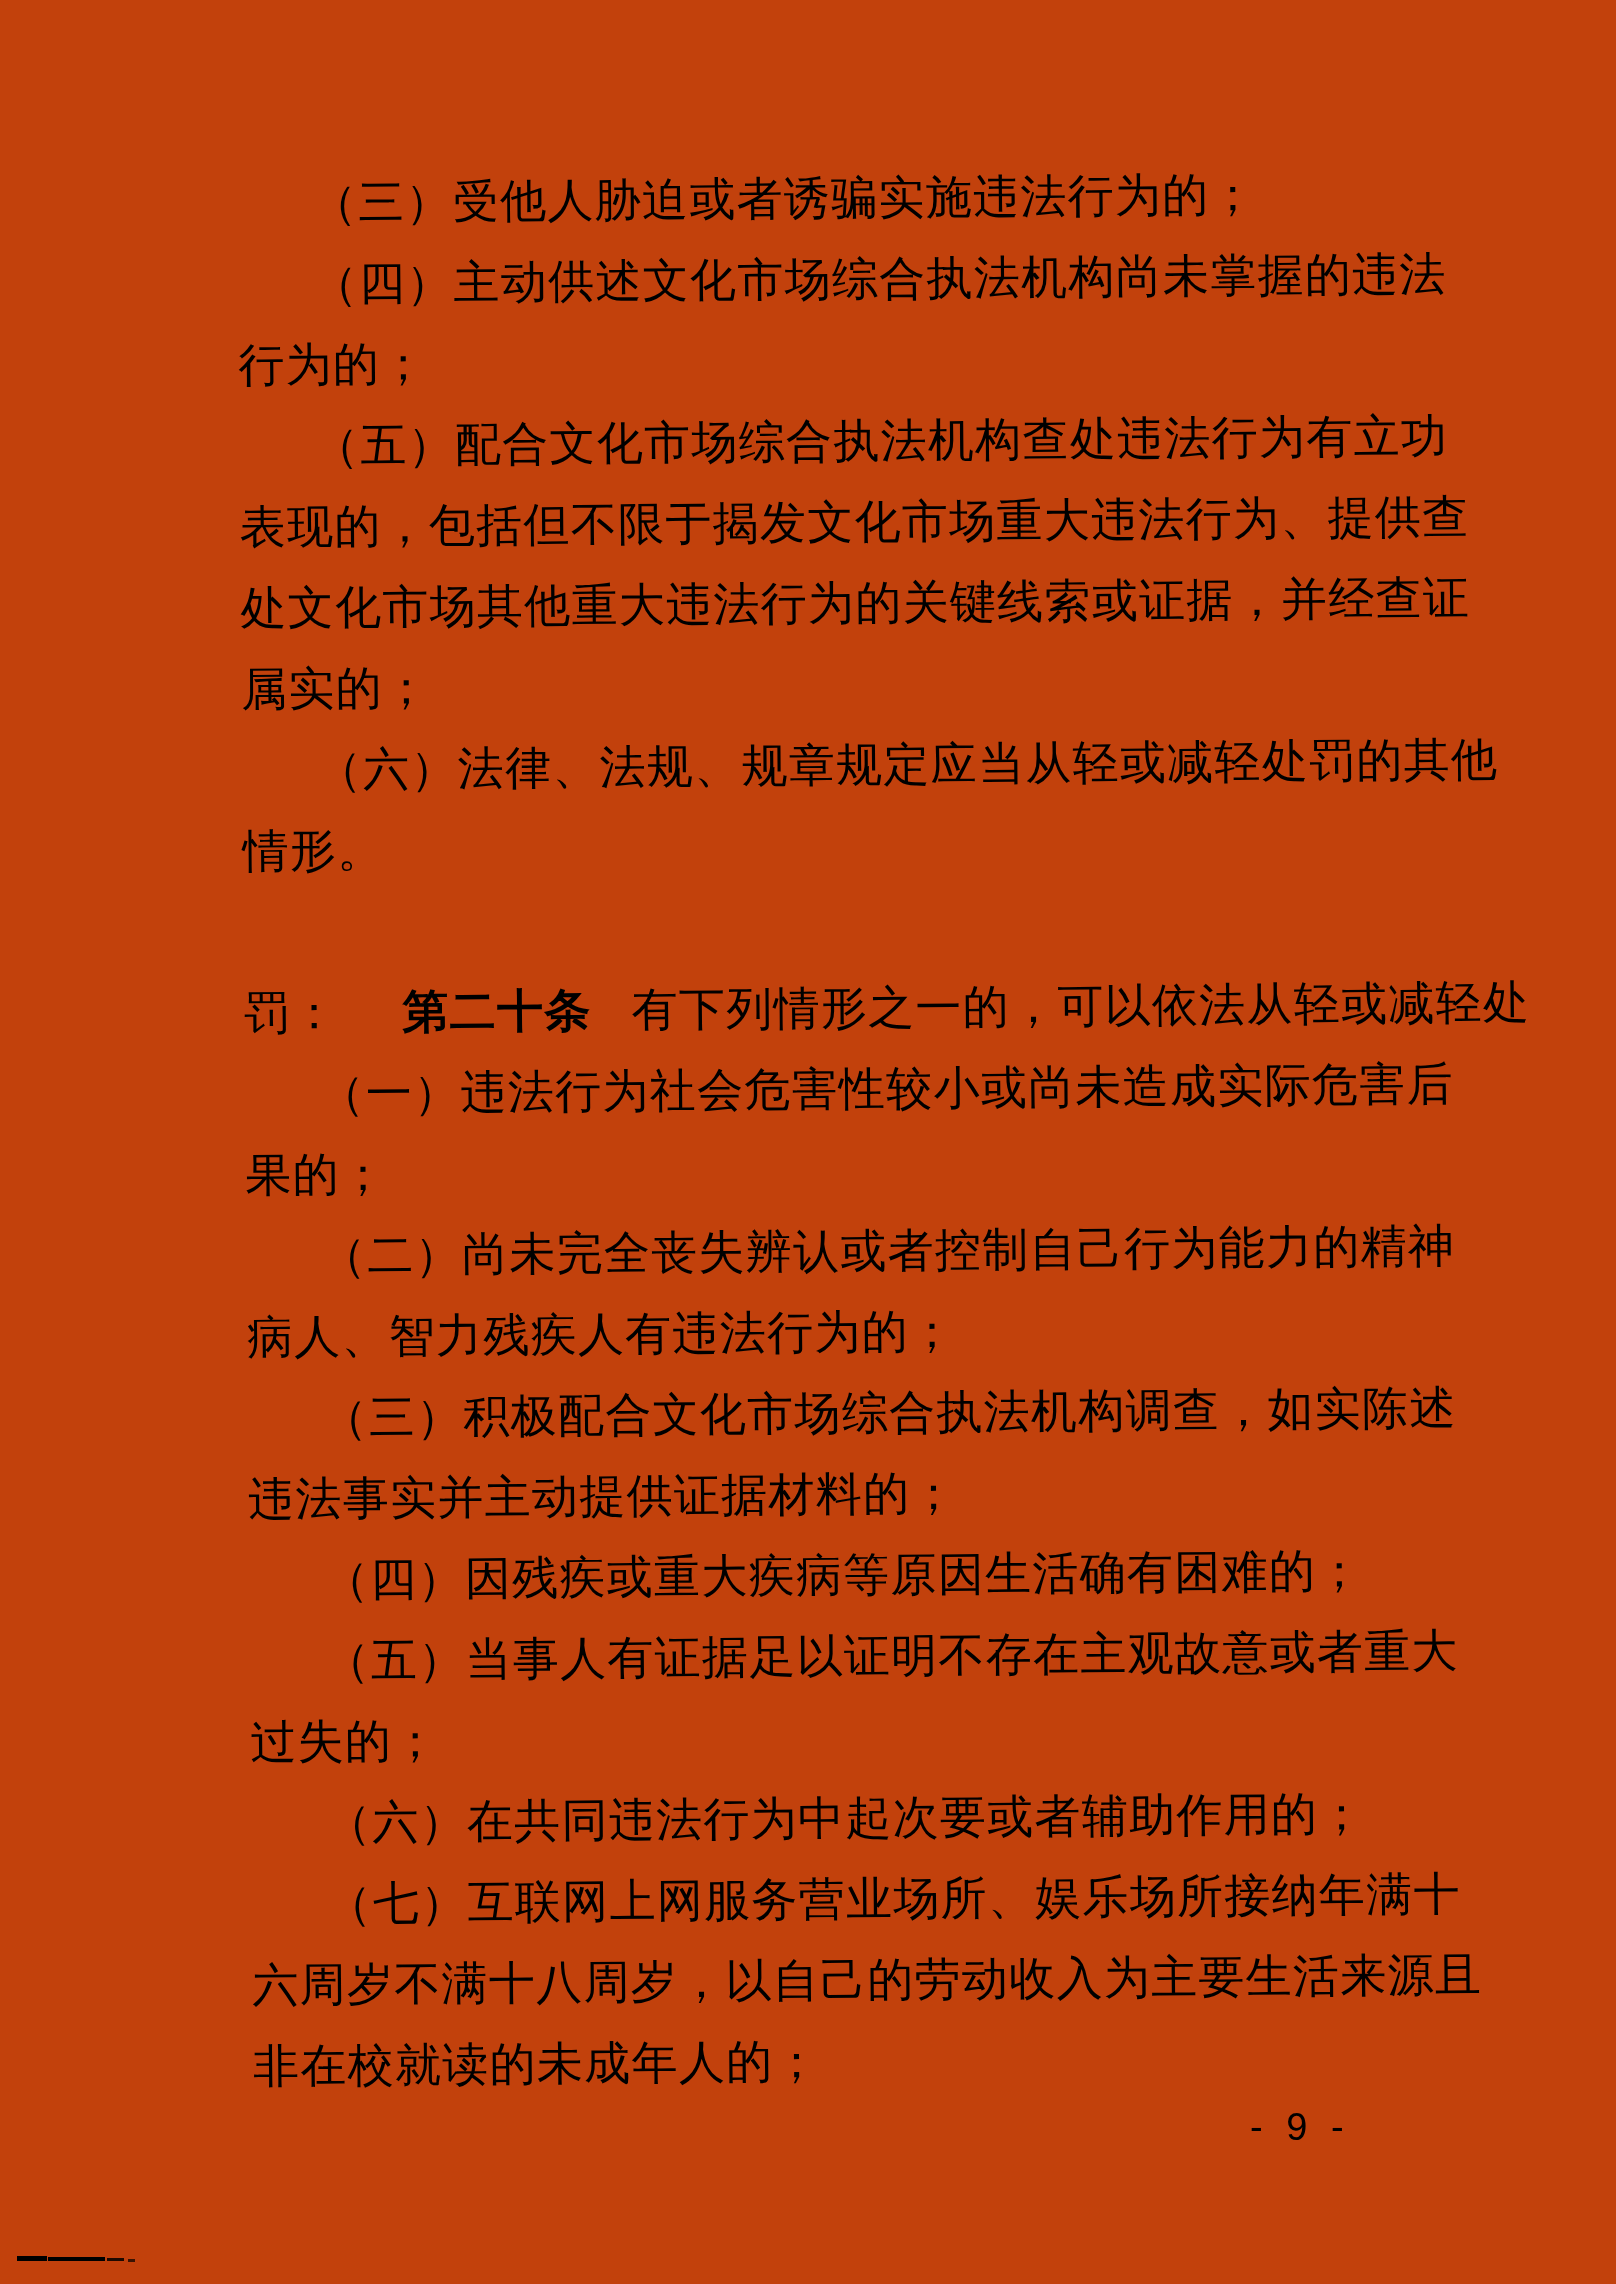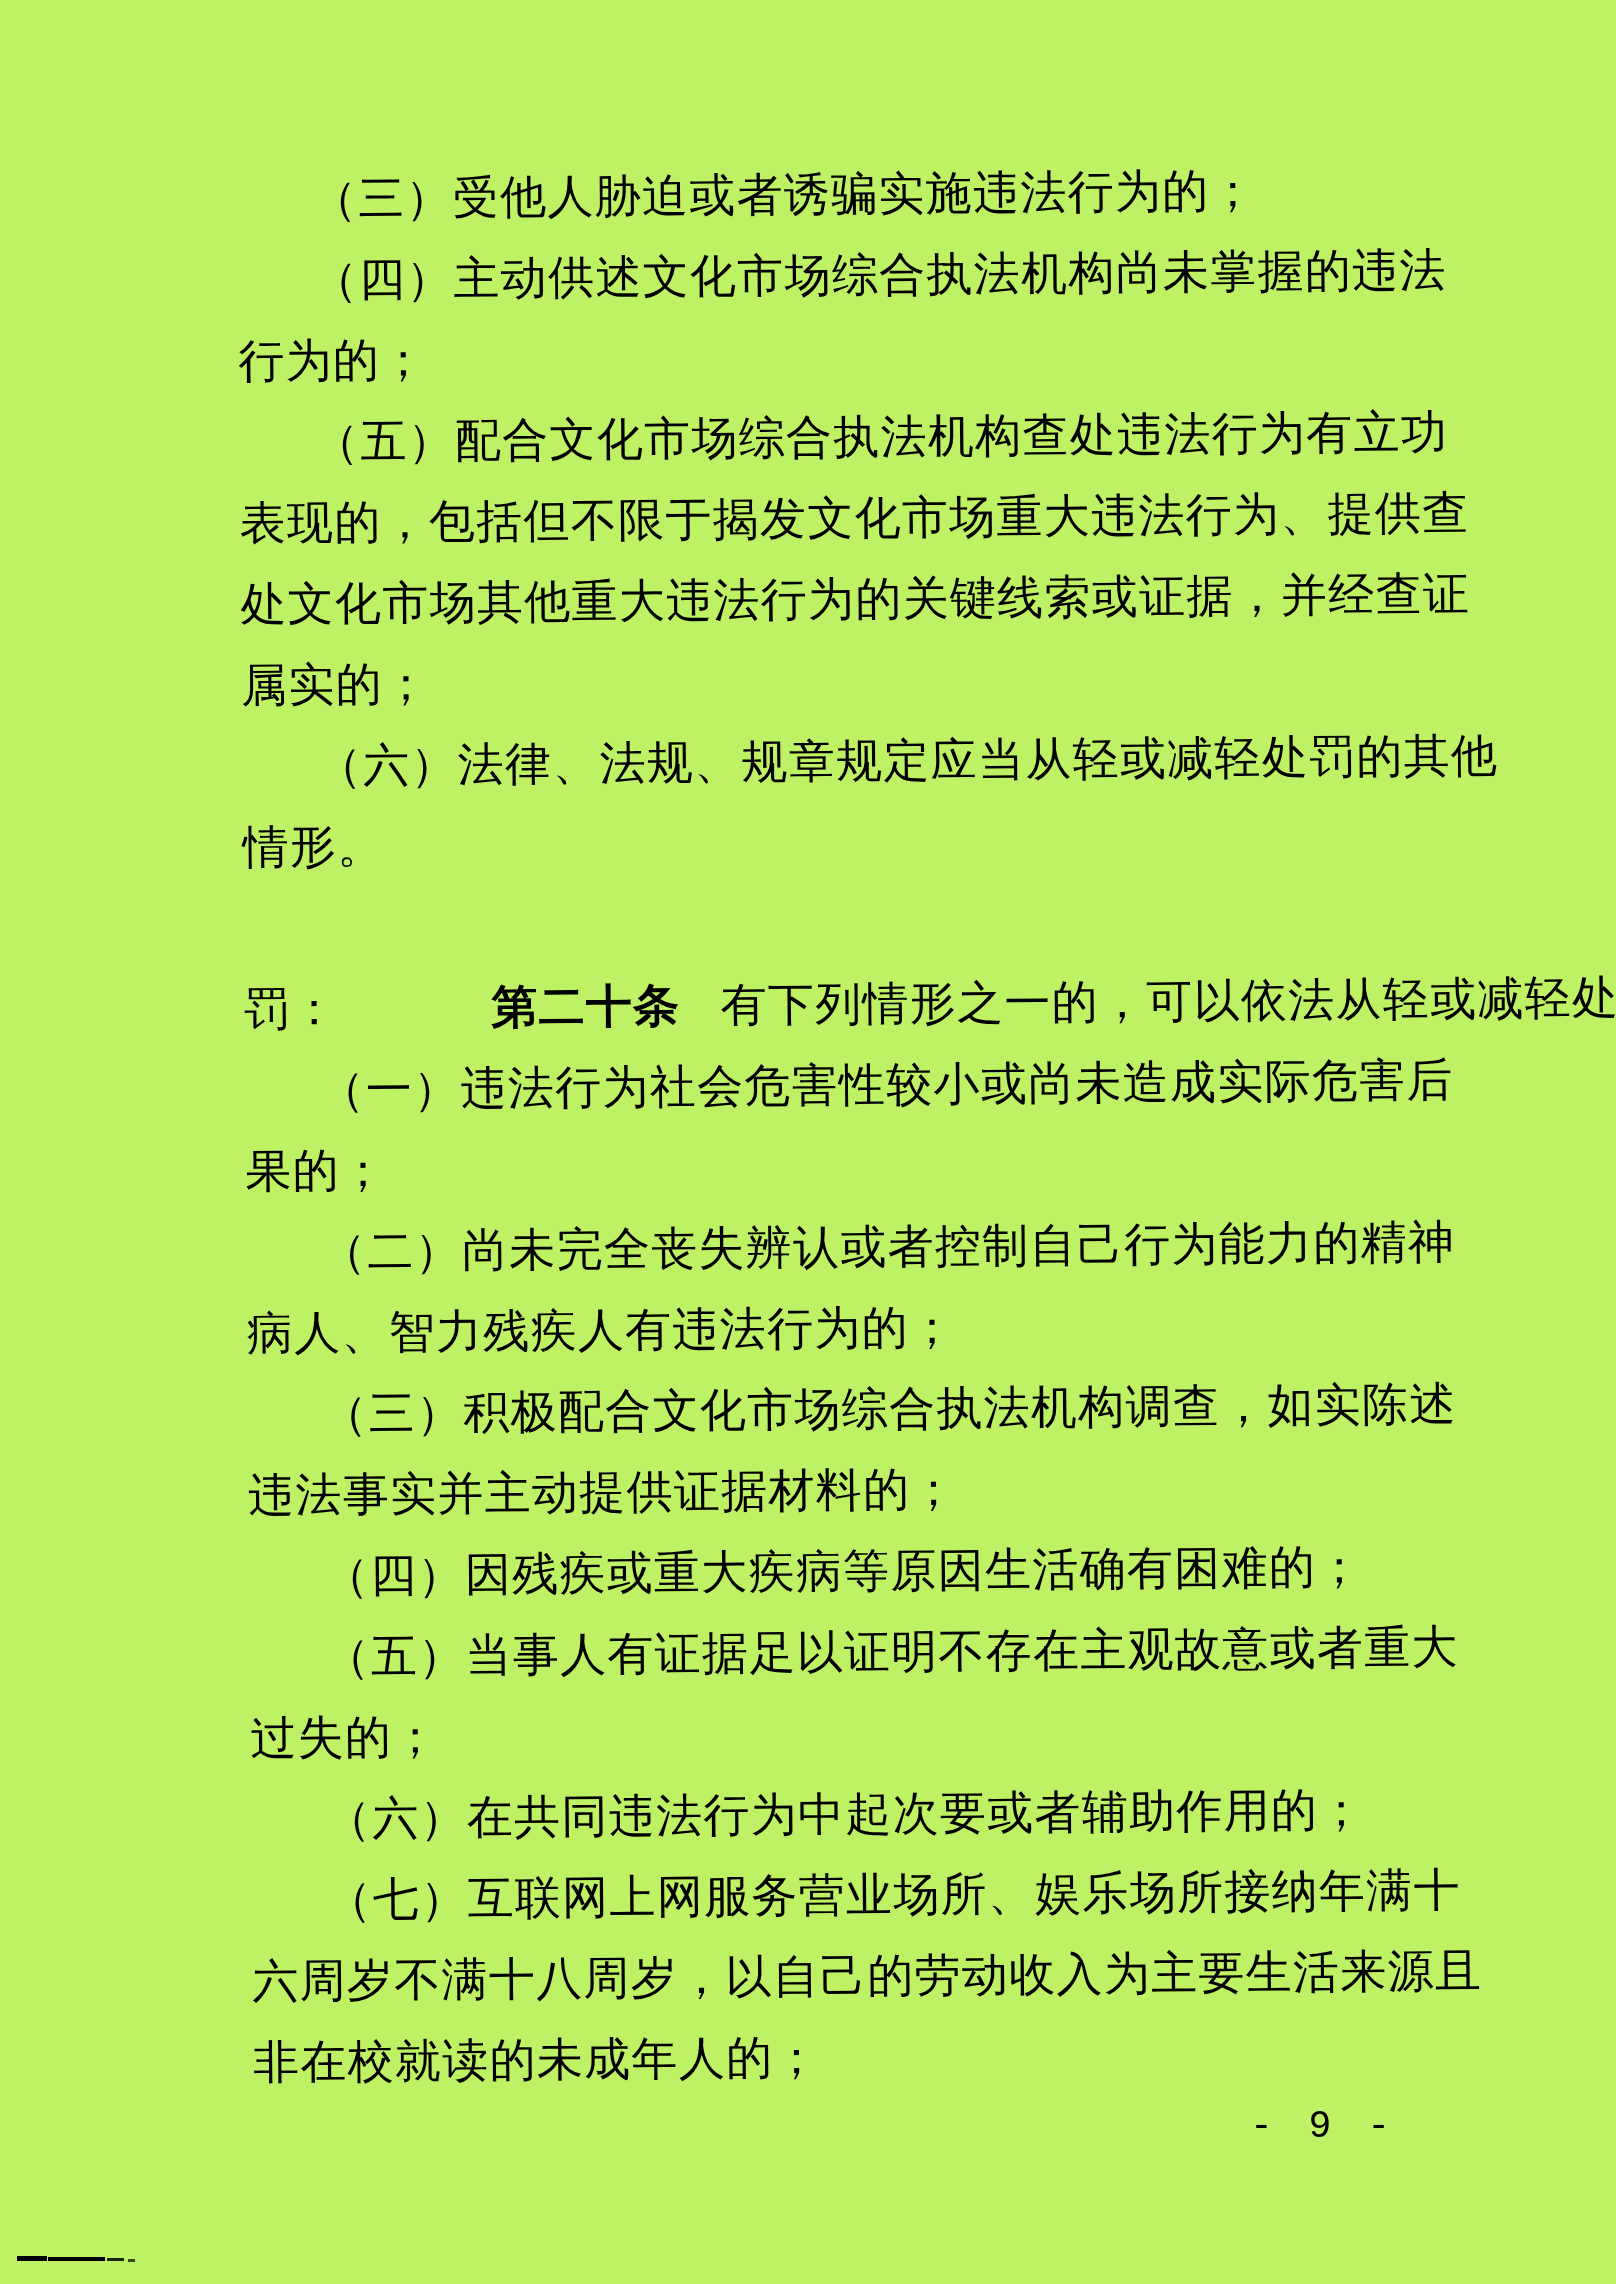--- a/index.html
+++ b/index.html
@@ -1,22 +1,22 @@
 <!DOCTYPE html>
 <html style="font-size:10.4px"><head>
 <meta charset="utf-8">
 <style>
   html, body { margin: 0; padding: 0; background: #777; }
   .page {
     position: relative;
     width: 1617px;
     height: 2284px;
-    background: #bef264;
+    background: #c2410c;
     overflow: hidden;
-    font-family: Liberation Mono, monospace;
+    font-family: Liberation Sans, sans-serif;
     color: #000000;
   }
   .content {
     position: absolute;
     left: 245px;
     top: 163px;
     width: 1147px;
     transform: rotate(-0.5deg);
     transform-origin: 0 50%;
   }

